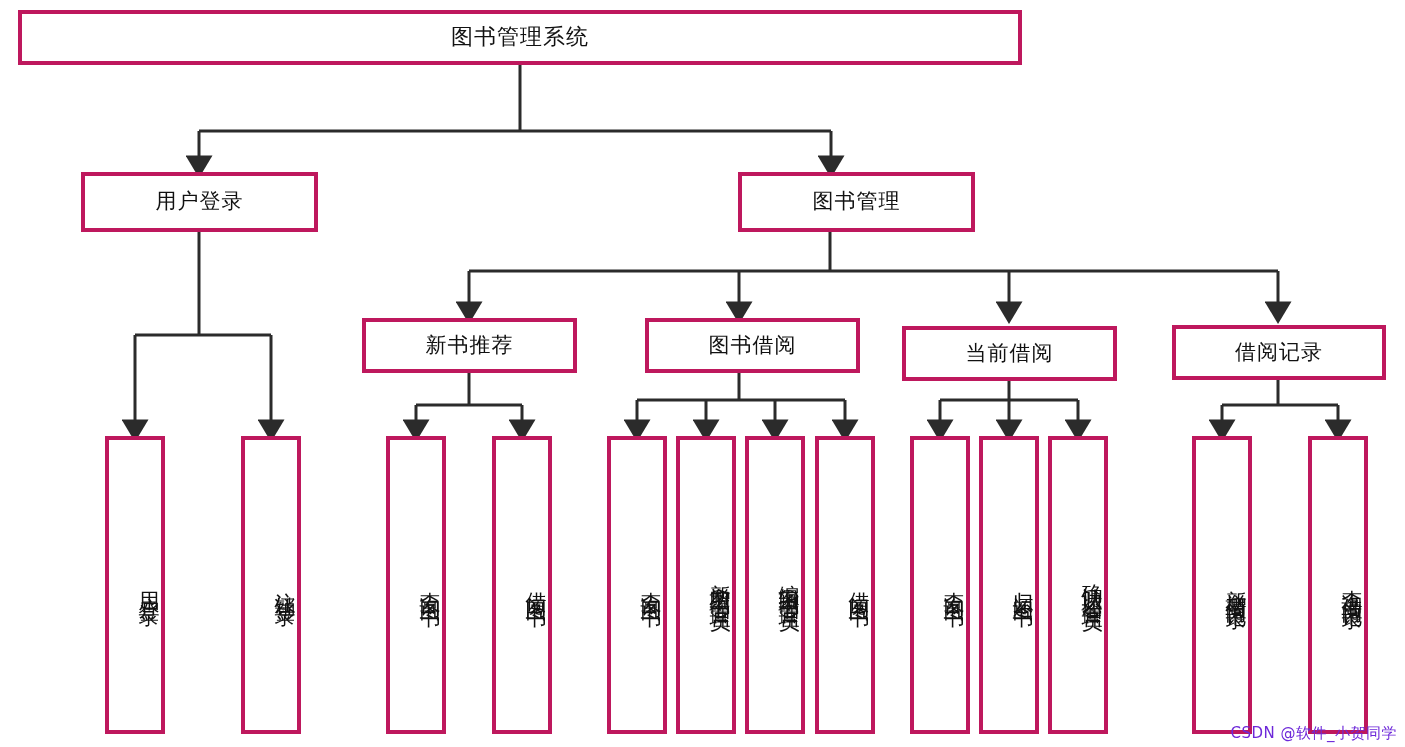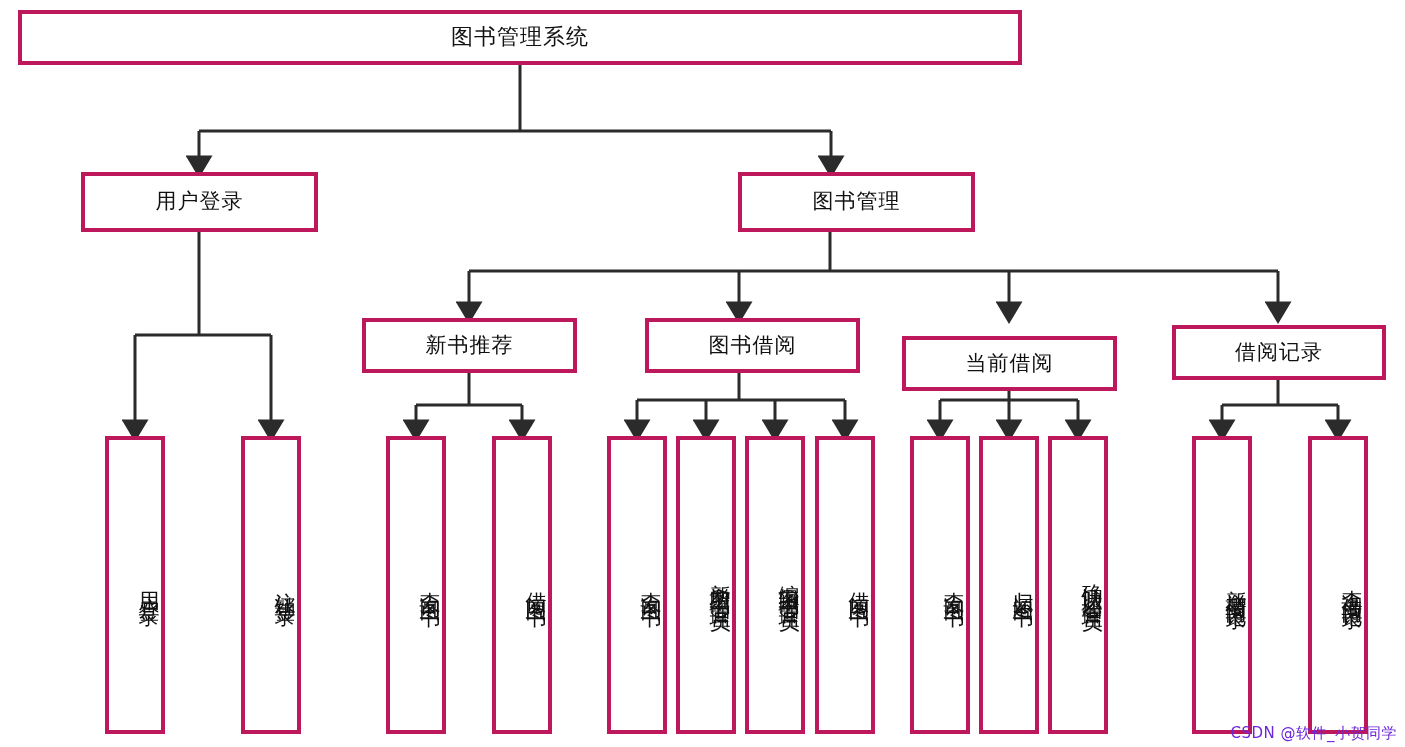--- a/index.html
+++ b/index.html
@@ -129,21 +129,21 @@
     </g>
   </svg>
 
   <div class="node horiz root" style="left:18px; top:10px; width:1004px; height:55px;">图书管理系统</div>
 
   <div class="node horiz" style="left:81px; top:172px; width:237px; height:60px;">用户登录</div>
   <div class="node horiz" style="left:712px; top:172px; width:237px; height:60px;margin-left:26px;">图书管理</div>
 
   <div class="node horiz" style="left:362px; top:318px; width:215px; height:55px;">新书推荐</div>
   <div class="node horiz" style="left:632px; top:318px; width:215px; height:55px;margin-left:13px;">图书借阅</div>
-  <div class="node horiz" style="left:902px; top:336px; width:215px; height:55px;">当前借阅</div>
+  <div class="node horiz" style="left:902px; top:326px; width:215px; height:55px;">当前借阅</div>
   <div class="node horiz" style="left:1172px; top:318px; width:214px; height:55px;margin-top:7px;">借阅记录</div>
 
   <div class="node vert" style="left:105px; top:436px; width:60px; height:298px;">用户登录</div>
   <div class="node vert" style="left:241px; top:436px; width:60px; height:298px;">注销登录</div>
 
   <div class="node vert" style="left:386px; top:436px; width:60px; height:298px;">查询图书</div>
   <div class="node vert" style="left:492px; top:436px; width:60px; height:298px;">借阅图书</div>
 
   <div class="node vert" style="left:607px; top:436px; width:60px; height:298px;">查询图书</div>
   <div class="node vert tall-text" style="left:676px; top:436px; width:60px; height:298px;">新增图书（管理员）</div>

